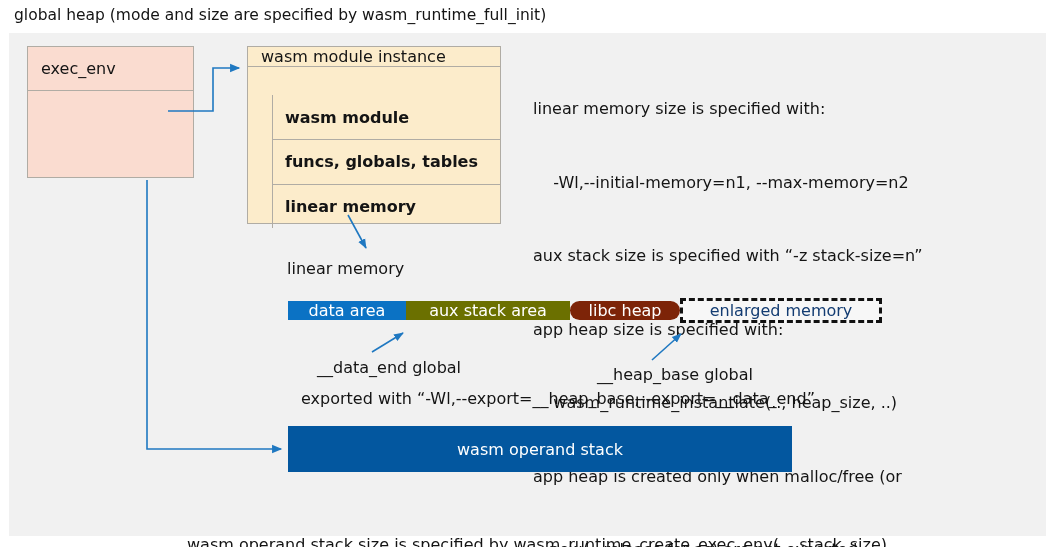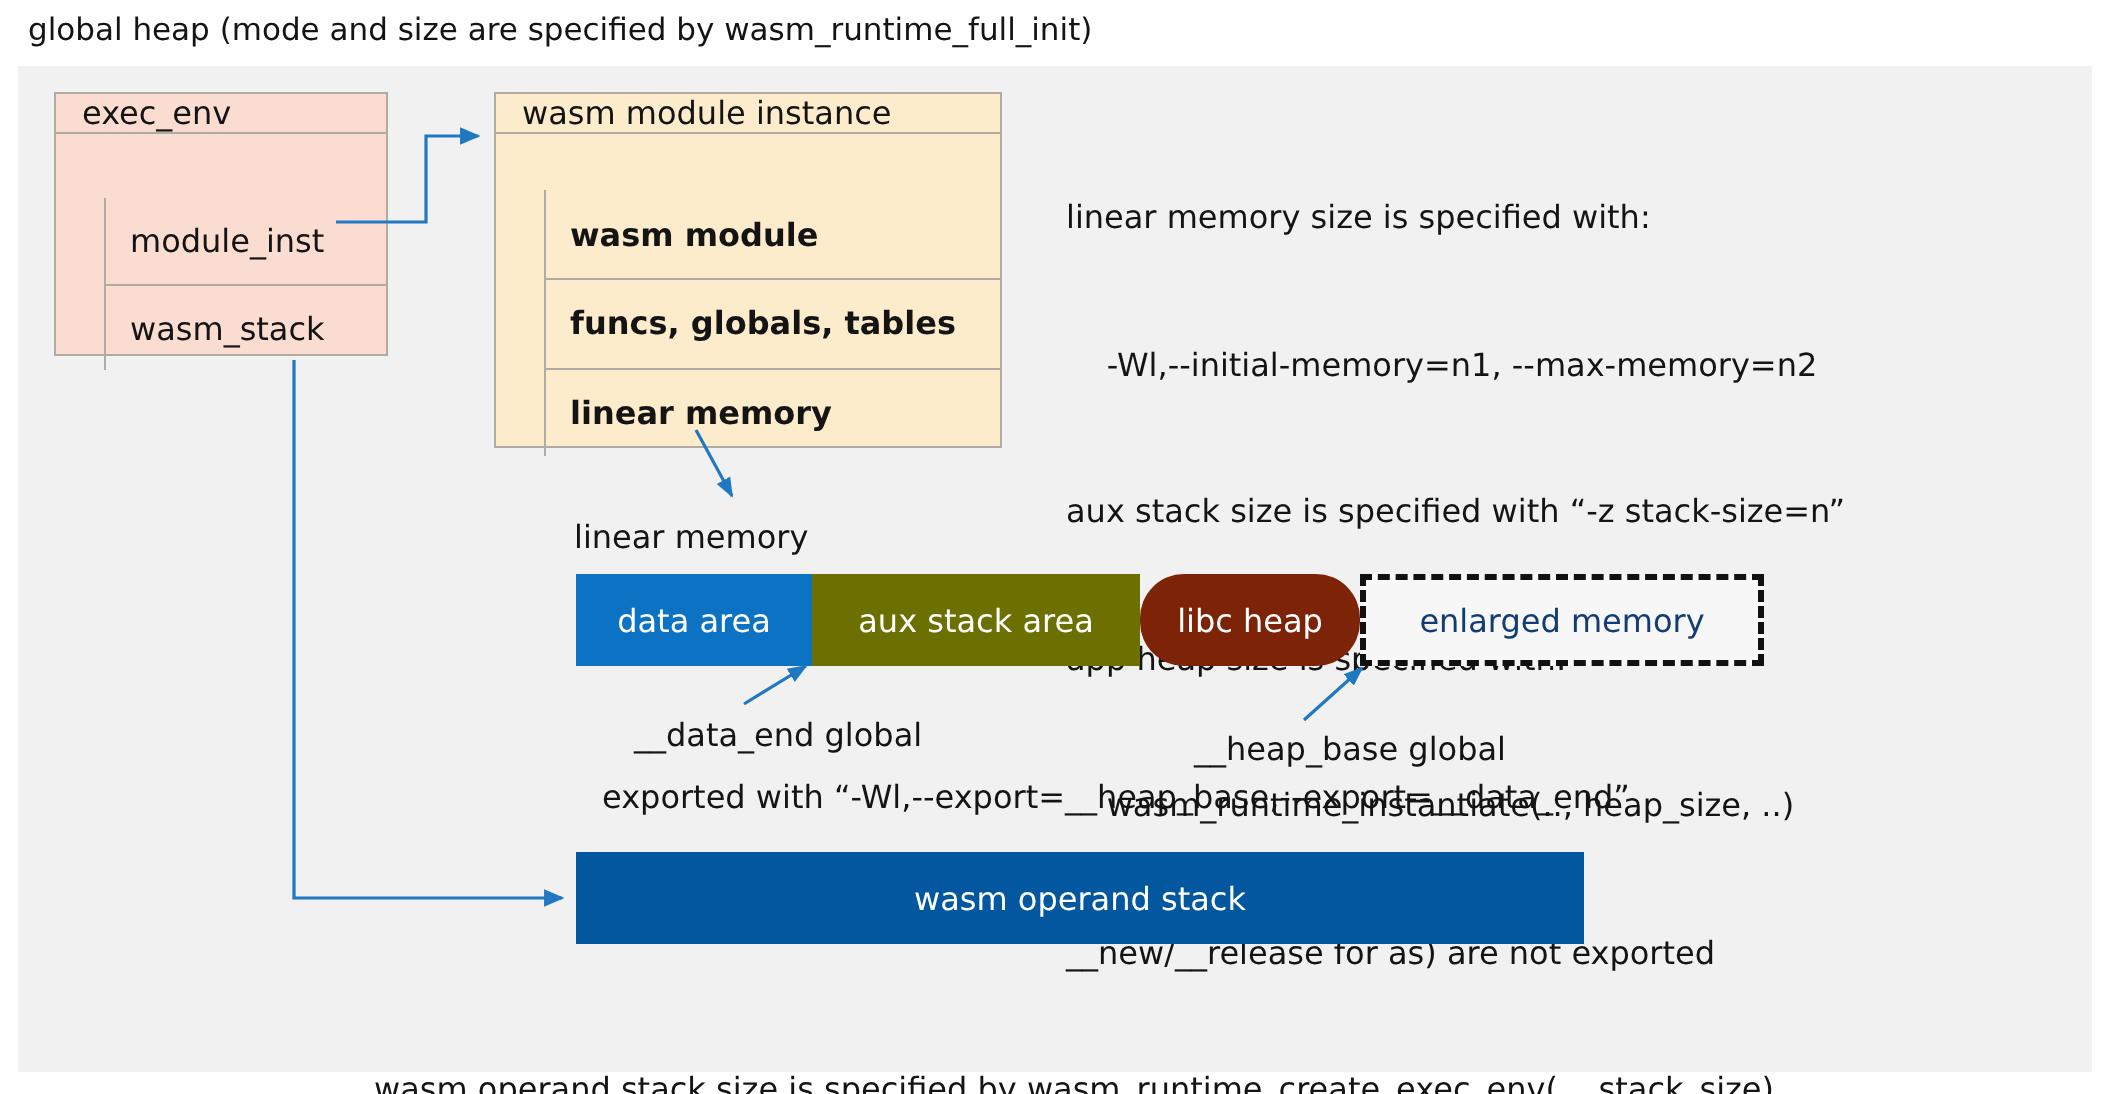--- a/index.html
+++ b/index.html
@@ -140,20 +140,21 @@
   }
   #linear-memory-label { left: 287px; top: 259px; }
 
   #linear-memory-bar {
     position: absolute;
     left: 288px;
     top: 287px;
     height: 46px;
     display: flex;
     flex-direction: row;
+    align-items: center;
   }
   .mem-seg {
     box-sizing: border-box;
     display: flex;
     align-items: center;
     justify-content: center;
     font-size: 16px;
     color: #ffffff;
     white-space: nowrap;
   }
@@ -213,47 +214,41 @@
 <body>
 
 <div id="diagram-root">
 
   <div class="top-caption">global heap (mode and size are specified by wasm_runtime_full_init)</div>
 
   <div class="panel"></div>
 
   <div class="struct-box" id="exec-env-box" style="background: rgb(250, 220, 208); gap: 32px;">
     <div class="struct-head">exec_env</div>
-    <div class="struct-body">
-      <div class="struct-gutter"></div>
-      <div class="struct-rows">
-        <div class="struct-row">module_inst</div>
-        <div class="struct-row">wasm_stack</div>
-      </div>
-    </div>
   </div>
 
   <div class="struct-box" id="module-inst-box" style="background: rgb(252, 236, 203);">
     <div class="struct-head">wasm module instance</div>
     <div class="struct-body">
       <div class="struct-gutter"></div>
       <div class="struct-rows">
         <div class="struct-row">wasm module</div>
         <div class="struct-row">funcs, globals, tables</div>
         <div class="struct-row">linear memory</div>
       </div>
     </div>
   </div>
 
   <div id="notes-block">
     <div>linear memory size is specified with:</div>
     <div>    -Wl,--initial-memory=n1, --max-memory=n2</div>
     <div>aux stack size is specified with “-z stack-size=n”</div>
     <div>app heap size is specified with:</div>
     <div>    wasm_runtime_instantiate(.., heap_size, ..)</div>
+    <div>app heap is created only when malloc/free (or</div>
     <div>__new/__release for as) are not exported</div>
   </div>
 
   <div class="bar-label" id="linear-memory-label">linear memory</div>
 
   <div id="linear-memory-bar">
     <div class="mem-seg" style="width: 118px; color: rgb(255, 255, 255); background: rgb(11, 114, 196);">data area</div>
     <div class="mem-seg" style="width: 164px; color: rgb(255, 255, 255); background: rgb(107, 112, 0);">aux stack area</div>
     <div class="mem-seg" style="width: 110px; color: rgb(255, 255, 255); background: rgb(125, 36, 8); border-radius: 22px;">libc heap</div>
     <div class="mem-seg dashed" style="width: 202px; color: rgb(19, 60, 114); background: rgb(247, 247, 247);">enlarged memory</div>

